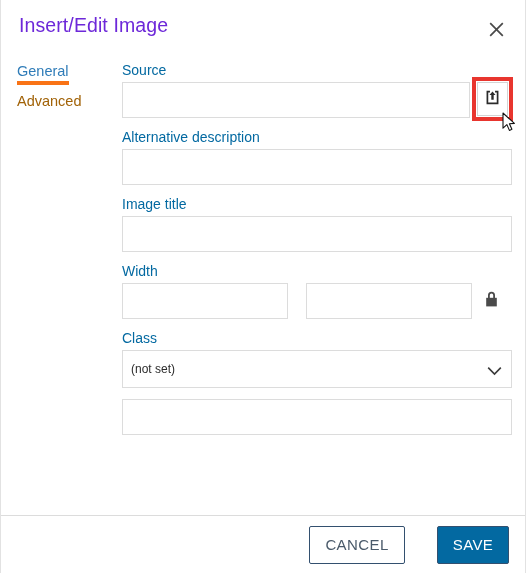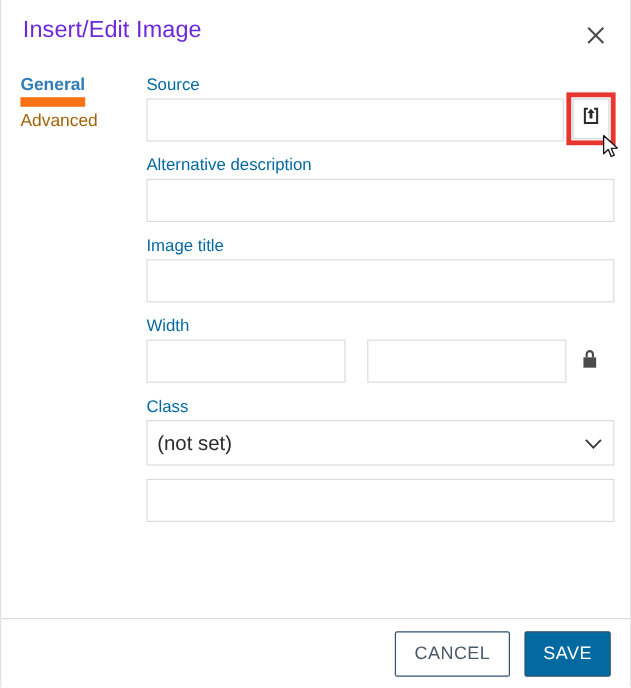--- a/index.html
+++ b/index.html
@@ -62,22 +62,21 @@
     font-size: 14.5px;
     padding: 0 0 2px 0;
     margin-left: 16px;
     display: inline-block;
     cursor: pointer;
     white-space: nowrap;
   }
   .tab-row { height: 30px; }
   .tab.active {
     color: #2f7cb8;
-    border-bottom: 8px solid #f97316;
-    font-weight: bold;
+    border-bottom: 4px solid #f97316;
   }
   .tab.inactive {
     color: #a16207;
     border-bottom: 2px solid transparent;
   }
 
   
   .form {
     position: absolute;
     left: 121px;
@@ -160,21 +159,21 @@
 
   
   .sel-wrap { position: relative; }
   select.sel {
     box-sizing: border-box;
     width: 100%;
     height: 38px;
     border: 1px solid #dcdcdc;
     background: #ffffff;
     font-family: "Liberation Sans", sans-serif;
-    font-size: 17px;
+    font-size: 12px;
     color: #2c2c2c;
     padding: 0 30px 0 8px;
     outline: none;
     border-radius: 0;
     -webkit-appearance: none;
     -moz-appearance: none;
     appearance: none;
     cursor: pointer;
   }
   .sel-chevron {
@@ -197,20 +196,21 @@
     position: absolute;
     left: 0;
     top: 516px;
     width: 100%;
     height: 57px;
     display: flex;
     align-items: center;
     justify-content: flex-end;
     padding-right: 16px;
     box-sizing: border-box;
+    gap: 20px;
   }
   .btn {
     font-family: "Liberation Sans", sans-serif;
     font-size: 15px;
     letter-spacing: .4px;
     height: 38px;
     border-radius: 2px;
     cursor: pointer;
     display: flex;
     align-items: center;

